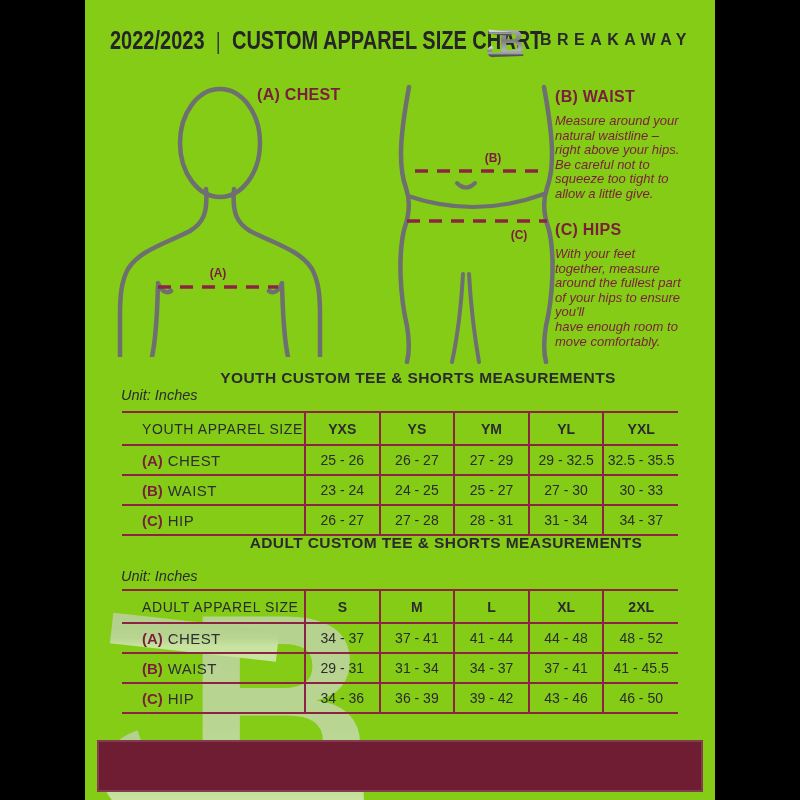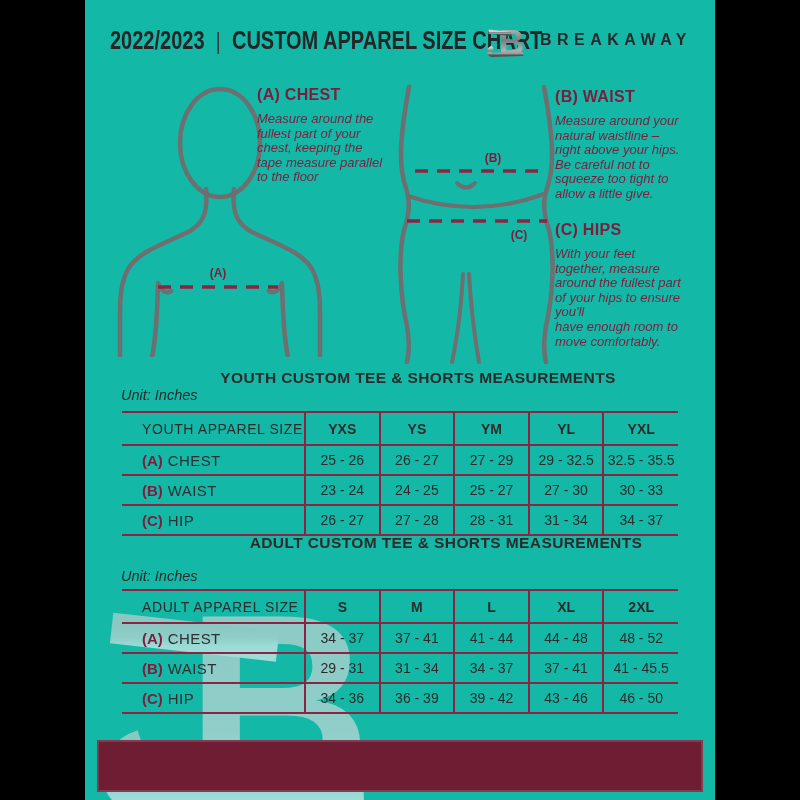--- a/index.html
+++ b/index.html
@@ -1,18 +1,18 @@
 <!DOCTYPE html>
 <html><head>
 <meta charset="utf-8">
 <style>
   html,body{margin:0;padding:0;width:800px;height:800px;background:#000;overflow:hidden;}
   *{box-sizing:border-box;}
   body{font-family:"Liberation Sans",sans-serif;}
-  .page{position:relative;width:630px;height:800px;margin:0 auto;background:#14b8a6;overflow:hidden;}
+  .page{position:relative;width:630px;height:800px;margin:0 auto;background:#84cc16;overflow:hidden;}
 
   
   .hdr-left{position:absolute;left:25px;top:26px;display:flex;align-items:center;gap:14px;
     font-weight:bold;font-size:25px;color:#252527;transform:scaleX(0.80);transform-origin:0 50%;white-space:nowrap;}
   .hdr-left .pipe{font-weight:400;color:#3a3a3c;font-size:24px;}
   .hdr-right{position:absolute;right:23px;top:16px;display:flex;align-items:center;gap:10px;}
   .brand{font-weight:bold;font-size:16px;letter-spacing:5.5px;color:#29292b;}
 
   
   .instr{position:absolute;color:#7b1e3d;}
@@ -95,25 +95,20 @@
       <path d="M70 190 C68 225 64 255 59 278 M76 190 C78 225 82 255 86 278" stroke-width="4"></path>
     </g>
     <path d="M22 87 L152 87" stroke="#8d2342" stroke-width="3.5" stroke-dasharray="13 9" fill="none"></path>
     <text x="100" y="78" text-anchor="middle" font-size="12" font-weight="bold" fill="#7b1e3d">(B)</text>
     <path d="M14 137 L154 137" stroke="#8d2342" stroke-width="3.5" stroke-dasharray="13 9" fill="none"></path>
     <text x="126" y="155" text-anchor="middle" font-size="12" font-weight="bold" fill="#7b1e3d">(C)</text>
   </svg>
 
   <div class="instr" style="left:172px;top:86px;width:160px;">
     <h3>(A) CHEST</h3>
-    <p>Measure around the
-fullest part of your
-chest, keeping the
-tape measure parallel
-to the floor</p>
   </div>
   <div class="instr" style="left:470px;top:88px;width:152px;">
     <h3>(B) WAIST</h3>
     <p>Measure around your
 natural waistline –
 right above your hips.
 Be careful not to
 squeeze too tight to
 allow a little give.</p>
   </div>

